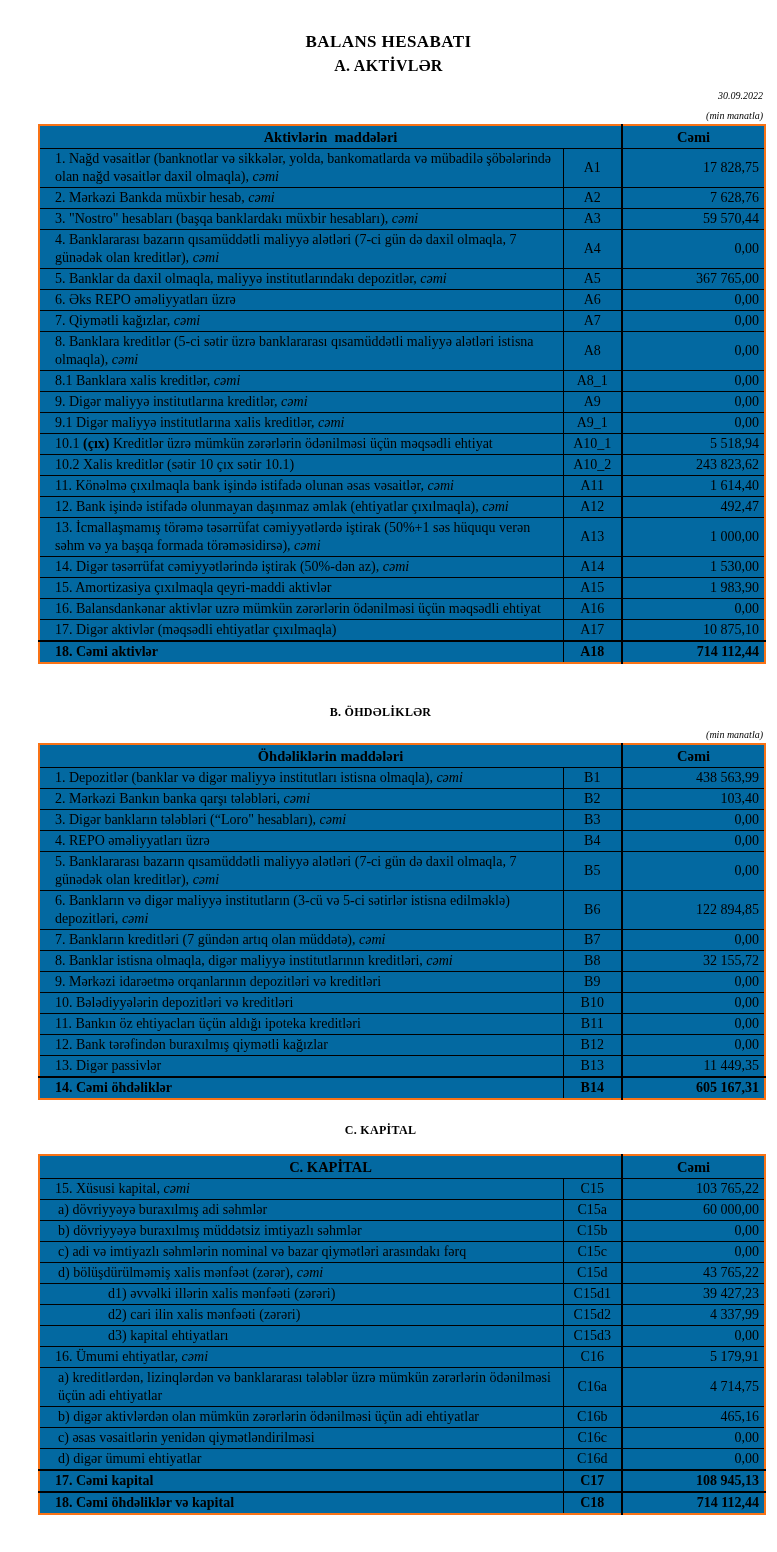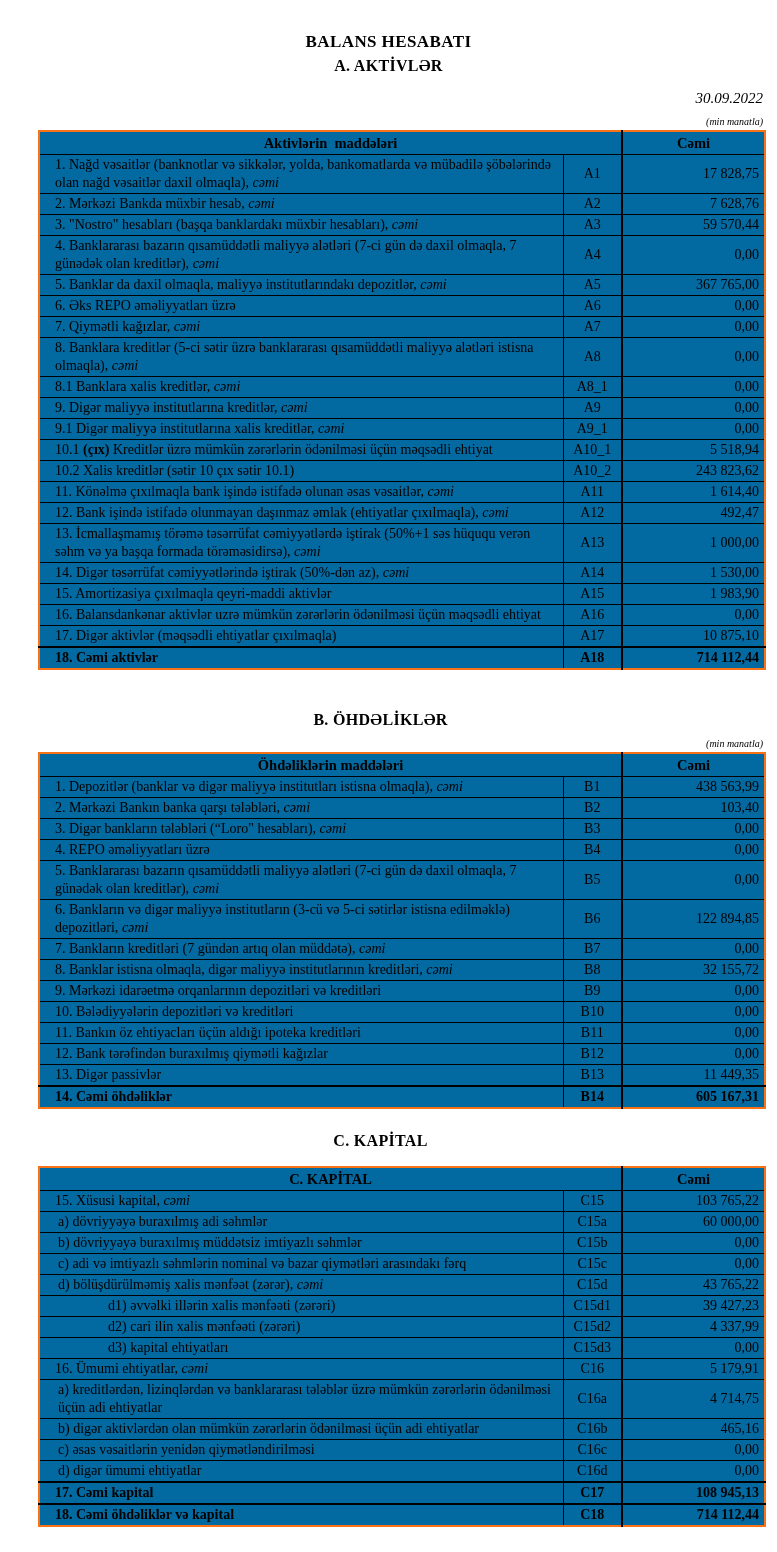--- a/index.html
+++ b/index.html
@@ -23,33 +23,33 @@
   .doc-subtitle {
     text-align: center;
     font-weight: bold;
     font-size: 16px;
     margin-top: 5px;
     letter-spacing: 0.3px;
   }
   .doc-date {
     text-align: right;
     font-style: italic;
-    font-size: 15px;
+    font-size: 10px;
     margin: 15px 14px 0 0;
   }
   .unit-note {
     text-align: right;
     font-style: italic;
     font-size: 10px;
     margin: 9px 14px 3px 0;
   }
   .sec-heading {
     text-align: center;
     font-weight: bold;
-    font-size: 16px;
+    font-size: 12px;
     letter-spacing: 0.3px;
     margin: 41px 16px 0 0;
   }
   .sec-heading.tight { margin-top: 23px; margin-bottom: 16px; }
   table.sheet-table {
     border-collapse: collapse;
     table-layout: fixed;
     width: 726px;
     margin-left: 38px;
     background: #0369a1;

